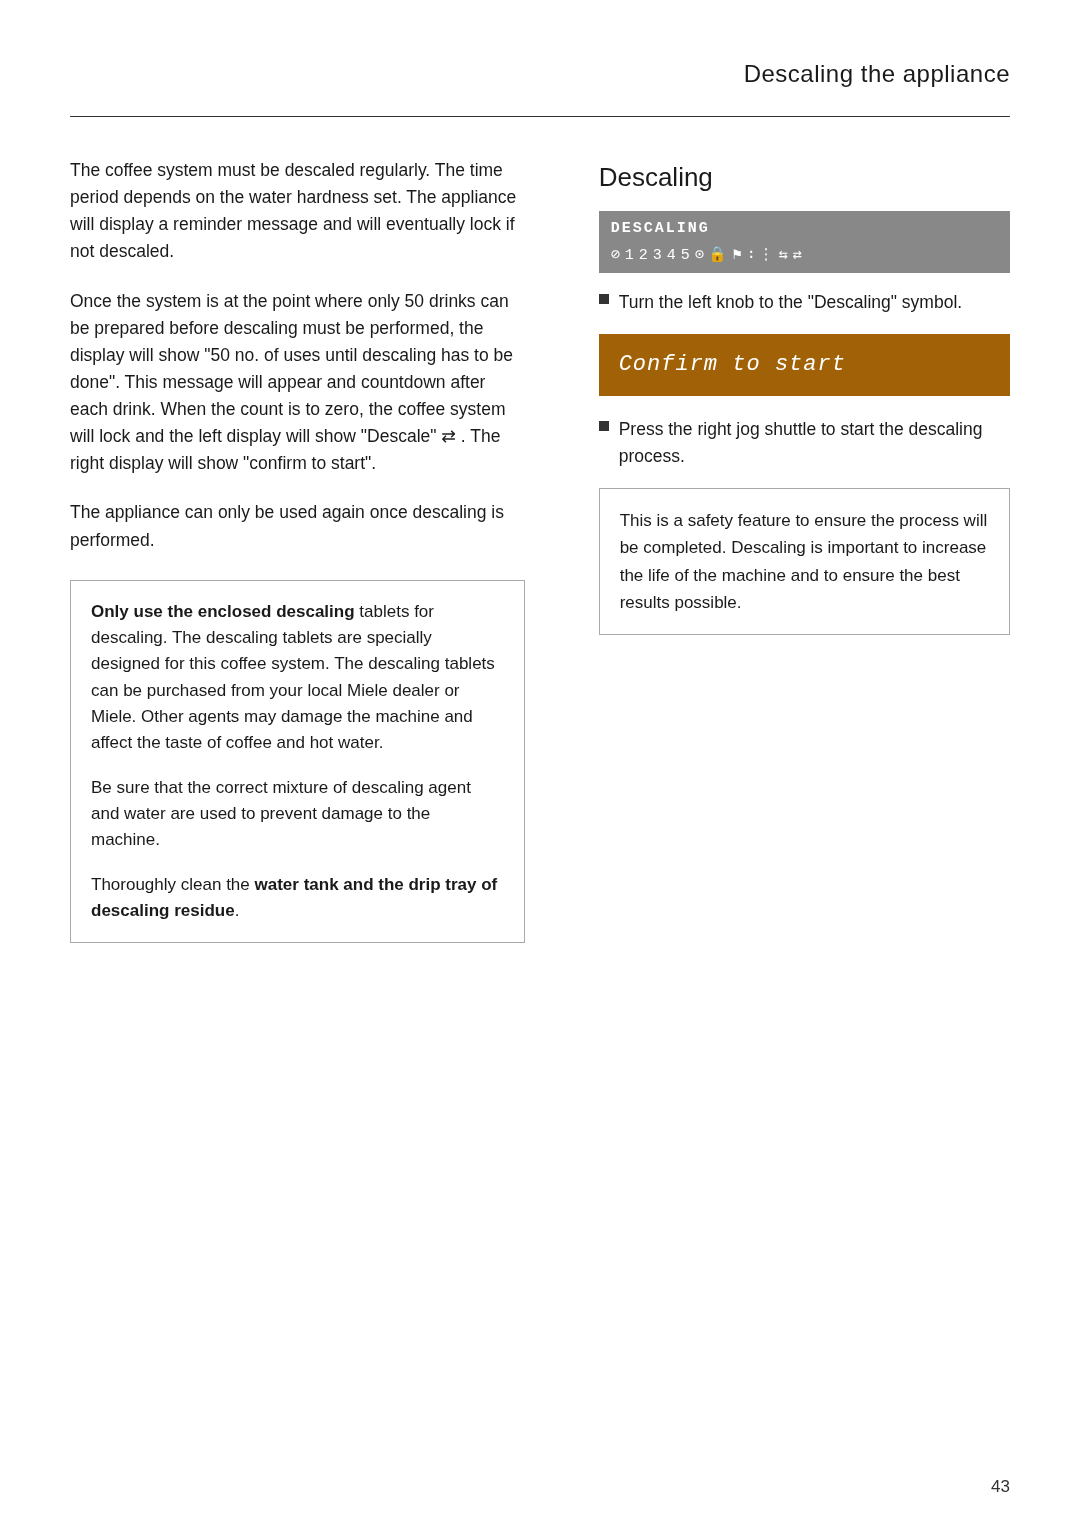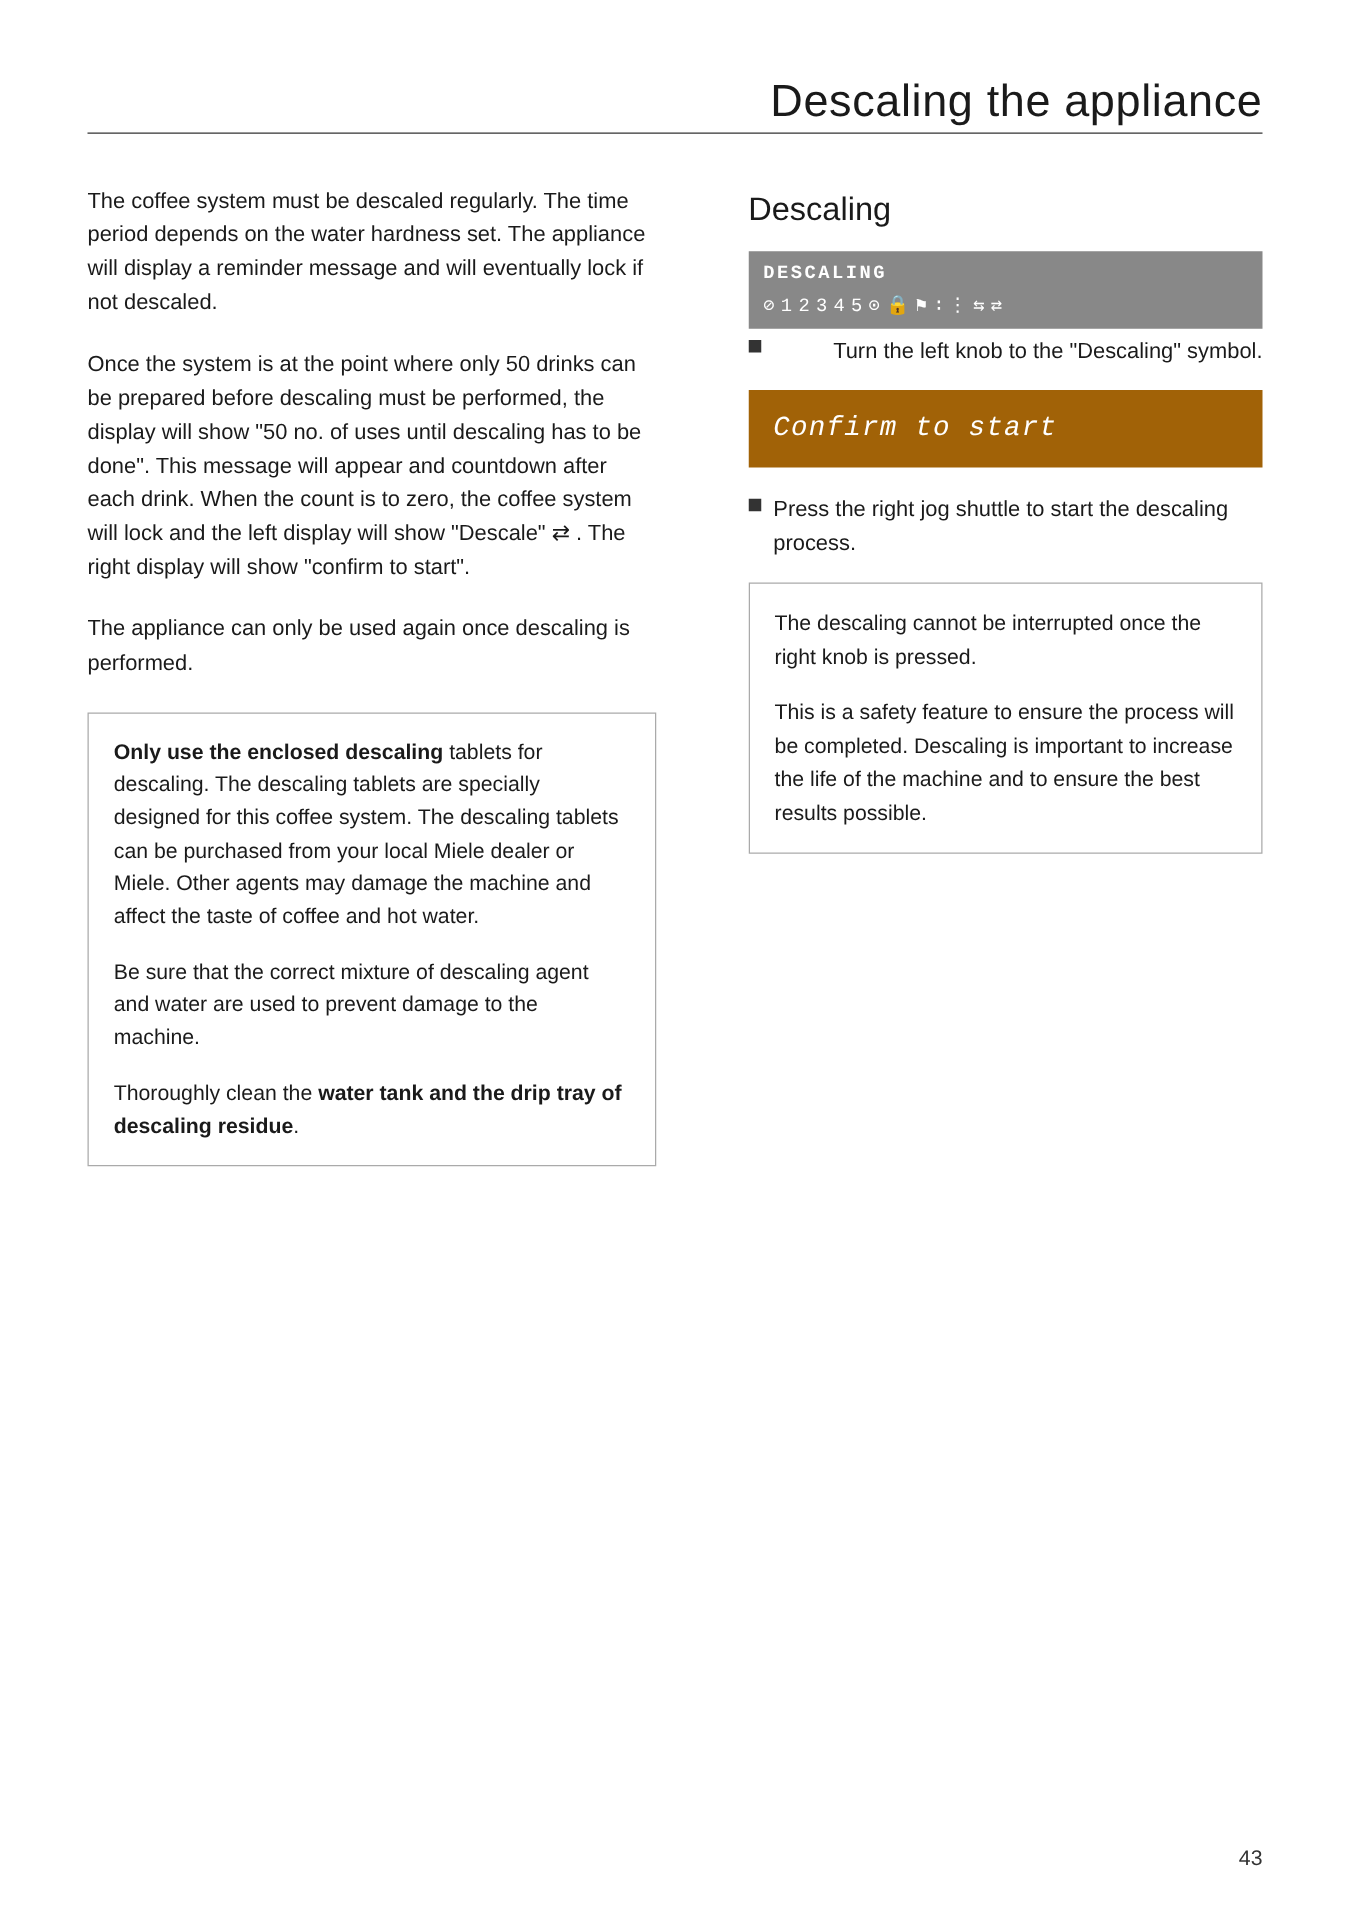--- a/index.html
+++ b/index.html
@@ -19,24 +19,24 @@
     }
 
     .page-container {
       width: 1080px;
       min-height: 1529px;
       padding: 60px 70px 60px 70px;
       position: relative;
     }
 
     .page-title {
-      font-size: 36px;
+      font-size: 24px;
       font-weight: normal;
       text-align: right;
-      padding-bottom: 4px;
+      padding-bottom: 28px;
       border-bottom: 1px solid #333;
       margin-bottom: 40px;
       letter-spacing: 0.5px;
     }
 
     .two-col {
       display: flex;
       gap: 74px;
       align-items: flex-start;
     }
@@ -212,36 +212,35 @@
           <span class="display-icon">5</span>
           <span class="display-icon">⊙</span>
           <span class="display-icon">🔒</span>
           <span class="display-icon">⚑</span>
           <span class="display-icon">∶⋮</span>
           <span class="display-icon">⇆</span>
           <span class="display-icon">⇄</span>
         </div>
       </div>
 
-      <div class="bullet-item" style="margin-top:4px;justify-content:space-between;">
+      <div class="bullet-item" style="margin-top:16px;">
         <div class="bullet-square"></div>
         <span>Turn the left knob to the "Descaling" symbol.</span>
       </div>
 
       <div class="confirm-box">
         <span class="confirm-text">Confirm to start</span>
       </div>
 
       <div class="bullet-item">
         <div class="bullet-square"></div>
         <span>Press the right jog shuttle to start the descaling process.</span>
       </div>
 
       <div class="info-box">
-        <p>The descaling cannot be interrupted once the right knob is pressed.</p>
         <p>This is a safety feature to ensure the process will be completed. Descaling is important to increase the life of the machine and to ensure the best results possible.</p>
       </div>
 
     </div>
 
   </div>
 
   <div class="page-number">43</div>
 
 </div>

